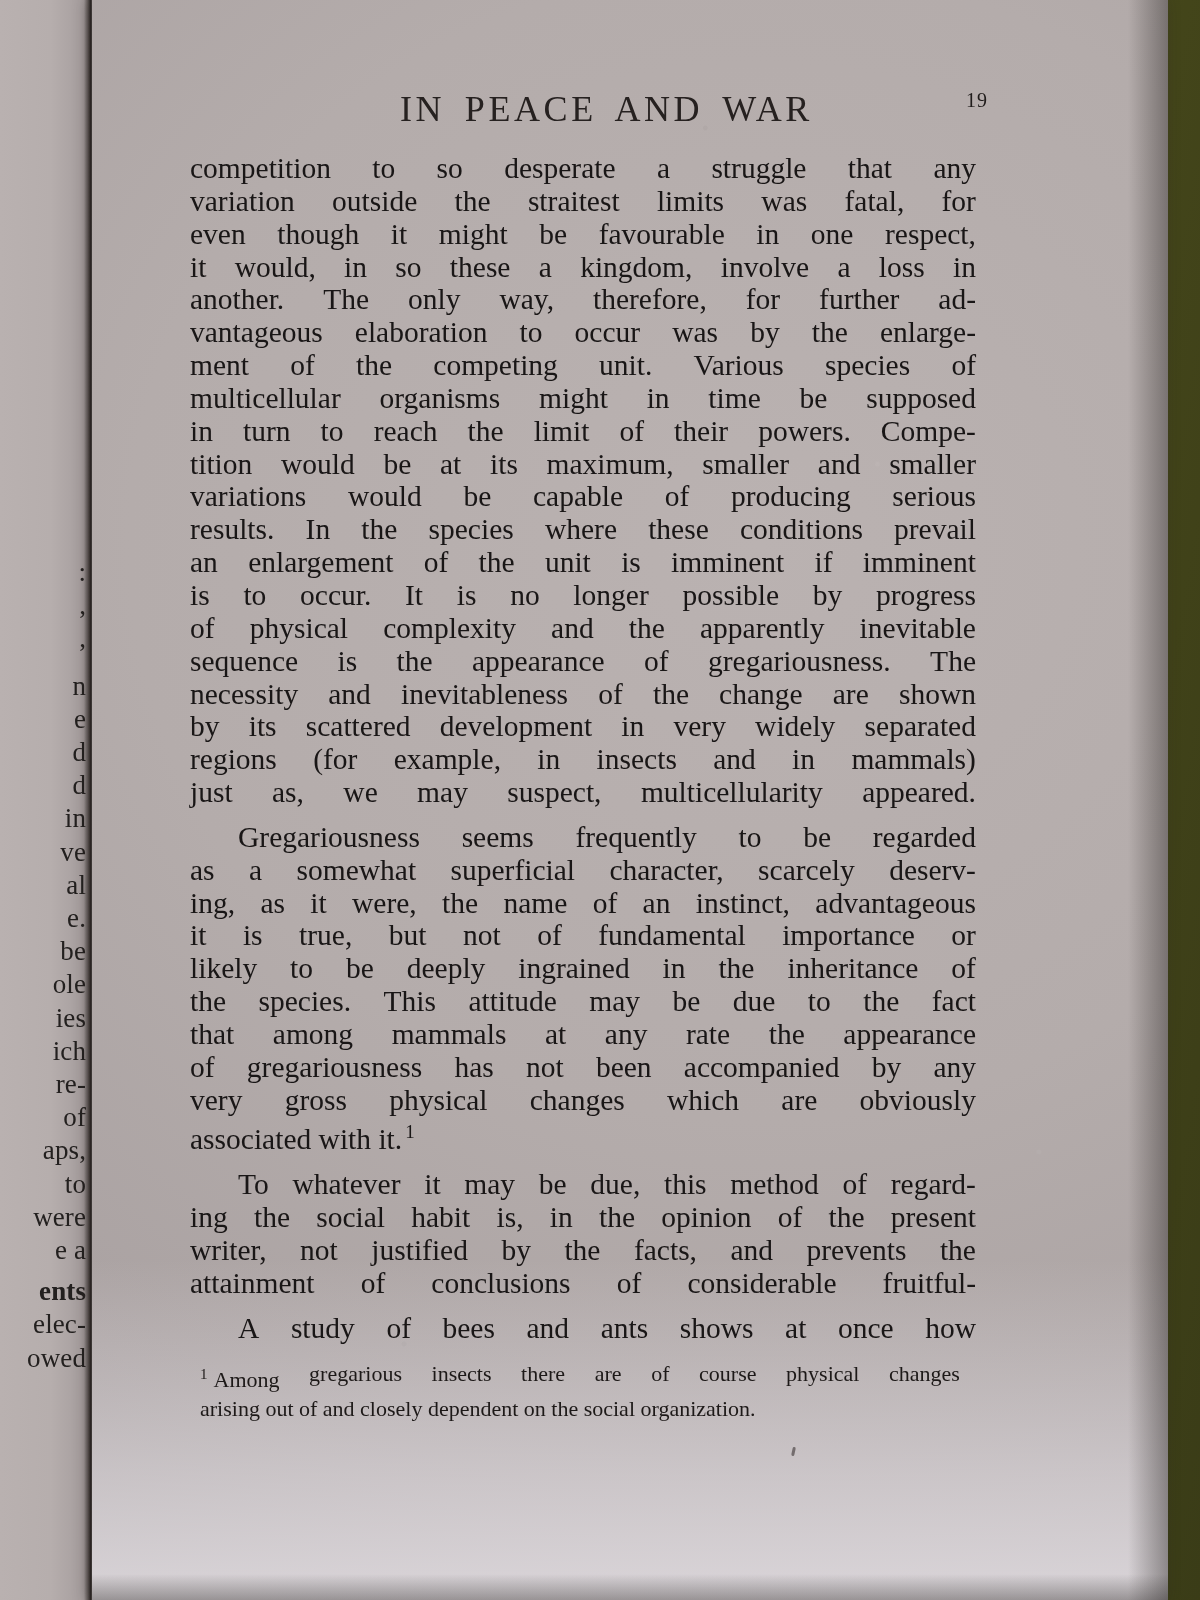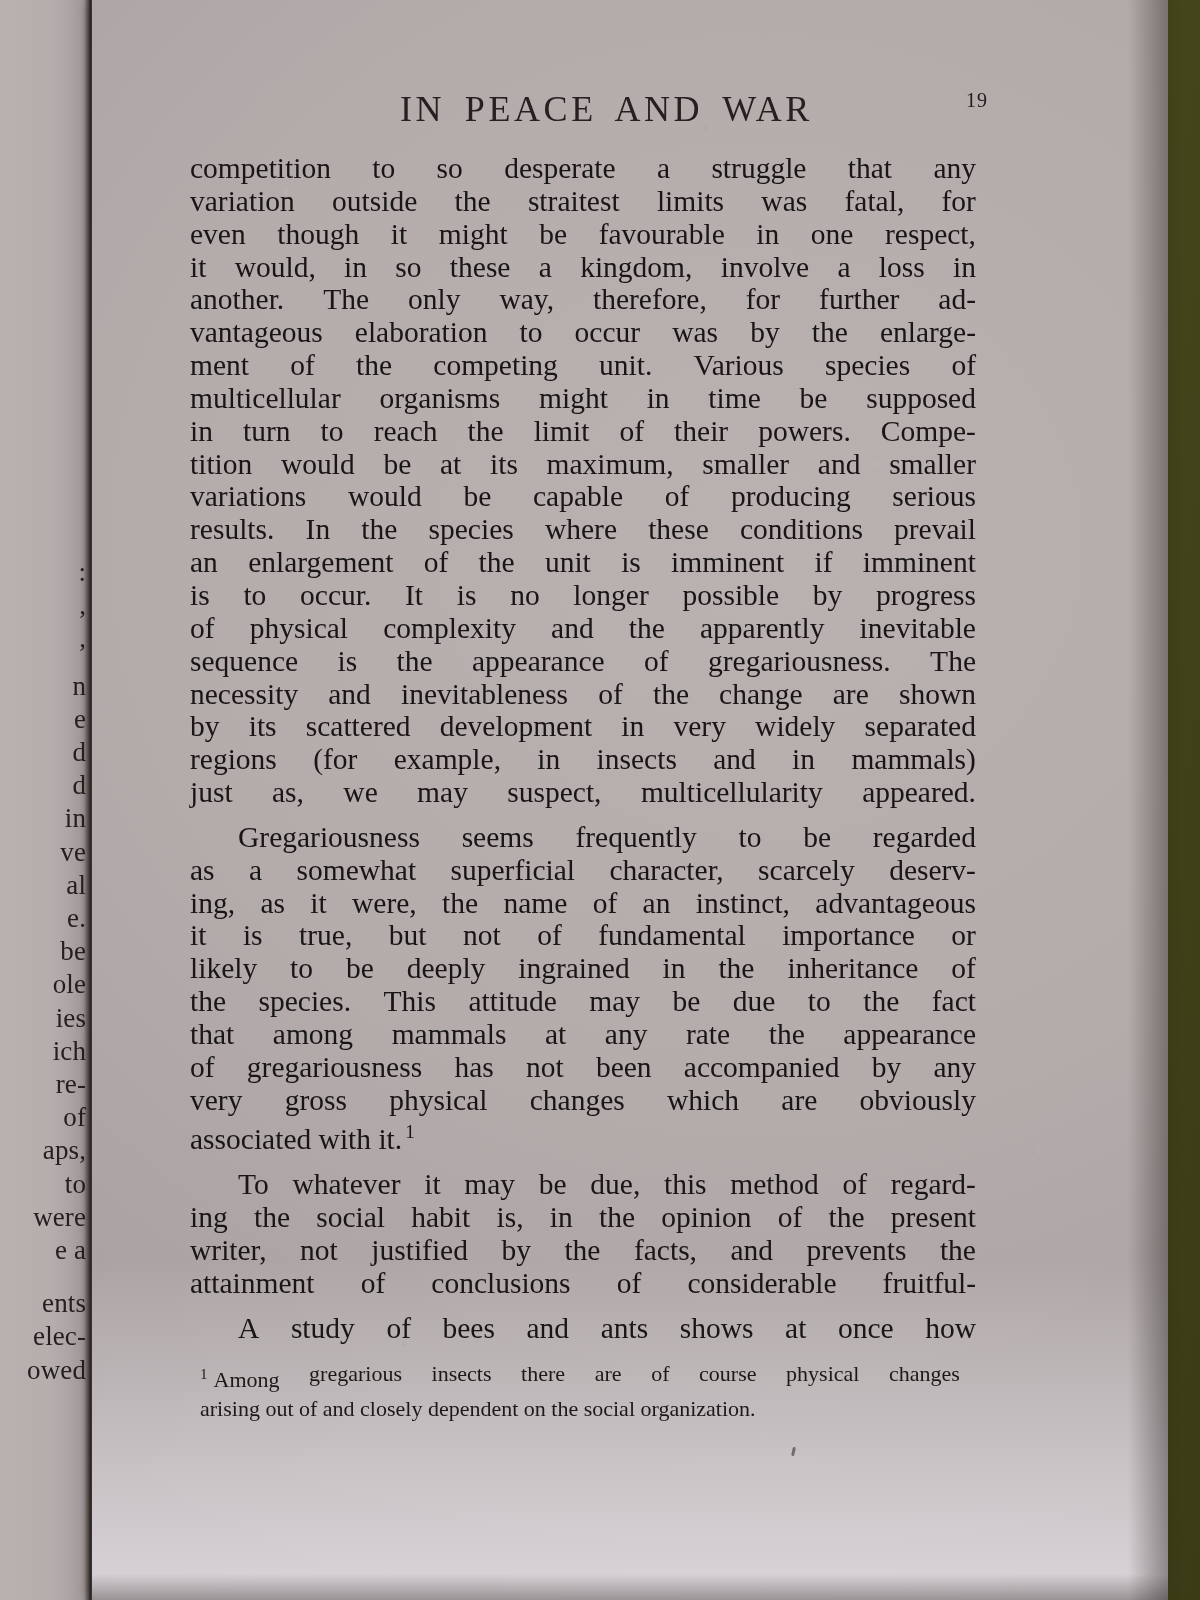--- a/index.html
+++ b/index.html
@@ -46,21 +46,21 @@
     top: 556px;
     width: 78px;
     text-align: right;
     font-size: 27px;
     line-height: 33.2px;
     color: #23201f;
     letter-spacing: .1px;
   }
   #verso-col .vline { display: block; white-space: nowrap; }
   #verso-col .gap-a { margin-top: 14px; }
-  #verso-col .gap-b { margin-top: 20px; }
+  #verso-col .gap-b { margin-top: 8px; font-weight: bold; }
 
   
   #gutter {
     position: absolute;
     left: 84px; top: 0;
     width: 14px; height: 1600px;
     background:
       linear-gradient(90deg,
         rgba(60,52,50,0.00) 0%,
         rgba(54,47,45,0.55) 28%,

